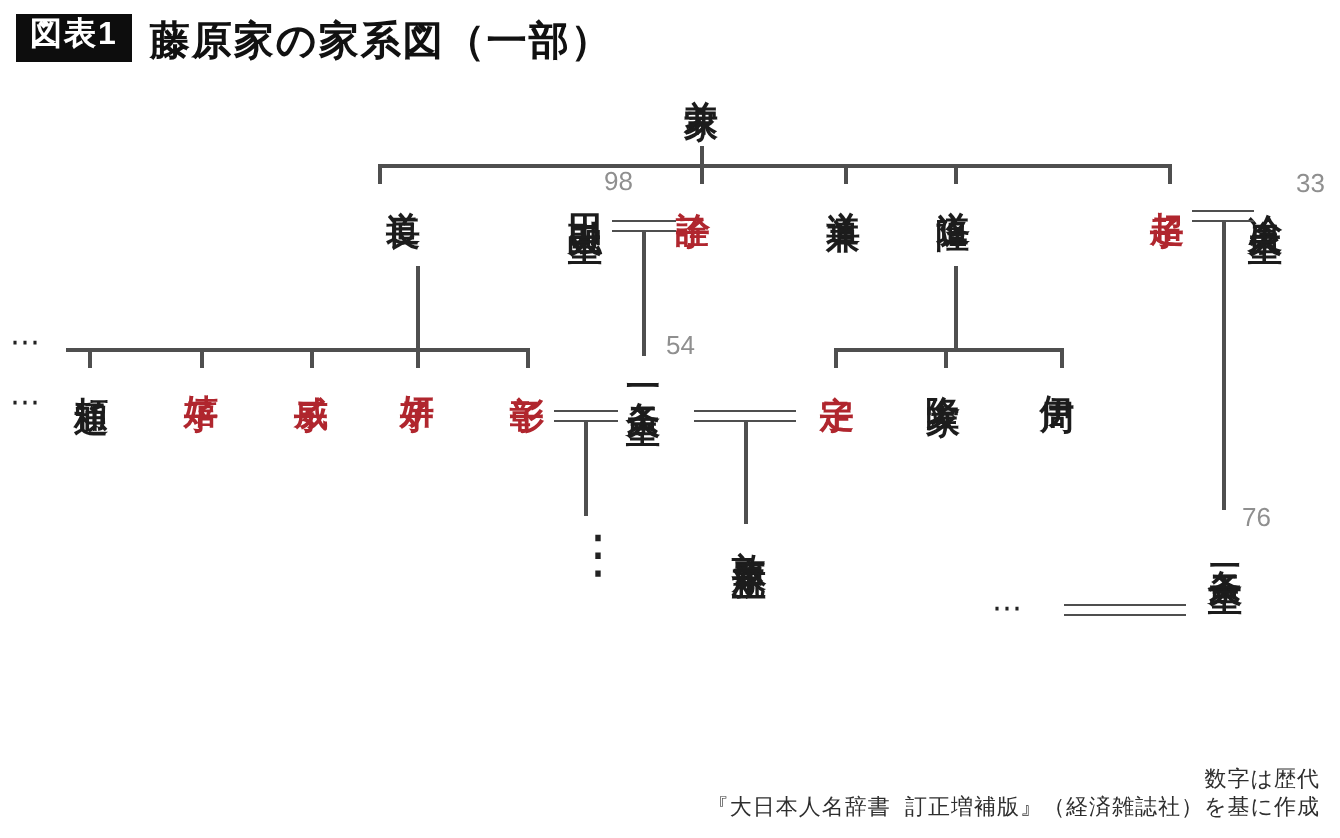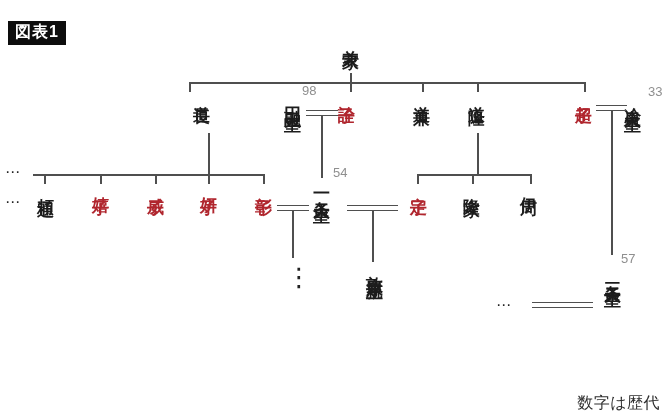--- a/index.html
+++ b/index.html
@@ -2,21 +2,21 @@
 <html style="--red: #b0262e; --ink: #1c1c1c; --line: #4f4f4f; --number_gray: #8f8f8f;"><head>
 <meta charset="utf-8">
 <style>
   html,body { margin:0; padding:0; background:#fff; }
   #stage {
     position:relative; width:670px; height:419px; background:#ffffff;
     overflow:hidden;
     font-family:"Liberation Sans","DejaVu Sans",sans-serif;
   }
   
-  .title-row { position:absolute; left:8px; top:21px; display:flex; align-items:flex-start; gap:9px; }
+  .title-row { position:absolute; left:8px; top:7px; display:flex; align-items:flex-start; gap:9px; }
   .badge {
     background:#0d0d0d; color:#ffffff; font-weight:bold; font-size:16px;
     padding:2px 7px 4px; line-height:1.1; letter-spacing:1px;
   }
   .heading { font-size:20px; font-weight:bold; color:#111; letter-spacing:1px; }
 
   
   .hl { position:absolute; height:1.5px; background:var(--line); }
   .vl { position:absolute; width:1.5px; background:var(--line); }
   .dl { position:absolute; height:6px; box-sizing:border-box;
@@ -33,30 +33,31 @@
   
   .num { position:absolute; font-size:13px; color:var(--number_gray); line-height:1; }
 
   
   .dots-h { position:absolute; font-size:15px; color:#222; line-height:1; }
   .dots-v { position:absolute; font-size:26px; color:#222; line-height:1; }
 
   
   .caption {
     position:absolute; right:10px; bottom:6px; text-align:right;
-    font-size:16px; color:#2e2e2e; line-height:1.32; letter-spacing:0.5px;
+    font-size:11px; color:#2e2e2e; line-height:1.32; letter-spacing:0.5px;font-family:Liberation Mono, monospace;
   }
 </style>
 </head>
 <body>
 
 <div id="stage">
 
   <div class="title-row">
     <span class="badge">図表1</span>
+    <span class="heading">藤原家の家系図（一部）</span>
   </div>
 
   <span class="v-name" style="left:342px;top:36px">兼家</span>
   <div class="vl" style="left:350px;top:73px;height:19px"></div>
 
   <div class="hl" style="left:189px;top:82px;width:396px"></div>
   <div class="vl" style="left:189px;top:82px;height:10px"></div>
   <div class="vl" style="left:422px;top:82px;height:10px"></div>
   <div class="vl" style="left:477px;top:82px;height:10px"></div>
   <div class="vl" style="left:584px;top:82px;height:10px"></div>
@@ -70,21 +71,21 @@
   <span class="v-name" style="left:624px;top:93px">冷泉天皇</span>
   <span class="num" style="left:302px;top:84px">98</span>
   <span class="num" style="left:648px;top:85px">33</span>
 
   <div class="dl" style="left:306px;top:110px;width:32px"></div>
   <div class="vl" style="left:321px;top:116px;height:62px"></div>
   <span class="num" style="left:333px;top:166px">54</span>
 
   <div class="dl" style="left:596px;top:105px;width:31px"></div>
   <div class="vl" style="left:611px;top:111px;height:144px"></div>
-  <span class="num" style="left:621px;top:252px">57</span>
+  <span class="num" style="left:621px;top:252px">76</span>
 
   <div class="vl" style="left:208px;top:133px;height:42px"></div>
   <div class="hl" style="left:33px;top:174px;width:231px"></div>
   <div class="vl" style="left:44px;top:174px;height:10px"></div>
   <div class="vl" style="left:100px;top:174px;height:10px"></div>
   <div class="vl" style="left:155px;top:174px;height:10px"></div>
   <div class="vl" style="left:208px;top:174px;height:10px"></div>
   <div class="vl" style="left:263px;top:174px;height:10px"></div>
   <span class="dots-h" style="left:5px;top:164px">⋯</span>
   <span class="dots-h" style="left:5px;top:194px">⋯</span>
@@ -112,15 +113,16 @@
   <div class="dl" style="left:347px;top:205px;width:51px"></div>
   <div class="vl" style="left:372px;top:211px;height:51px"></div>
   <span class="v-name" style="left:366px;top:262px">敦康親王</span>
 
   <span class="v-name" style="left:604px;top:268px">三条天皇</span>
   <span class="dots-h" style="left:496px;top:297px">⋯</span>
   <div class="dl" style="left:532px;top:302px;width:61px"></div>
 
   <div class="caption">
     <div>数字は歴代</div>
+    <div>『大日本人名辞書 訂正増補版』（経済雑誌社）を基に作成</div>
   </div>
 
 </div>
 
 </body></html>

